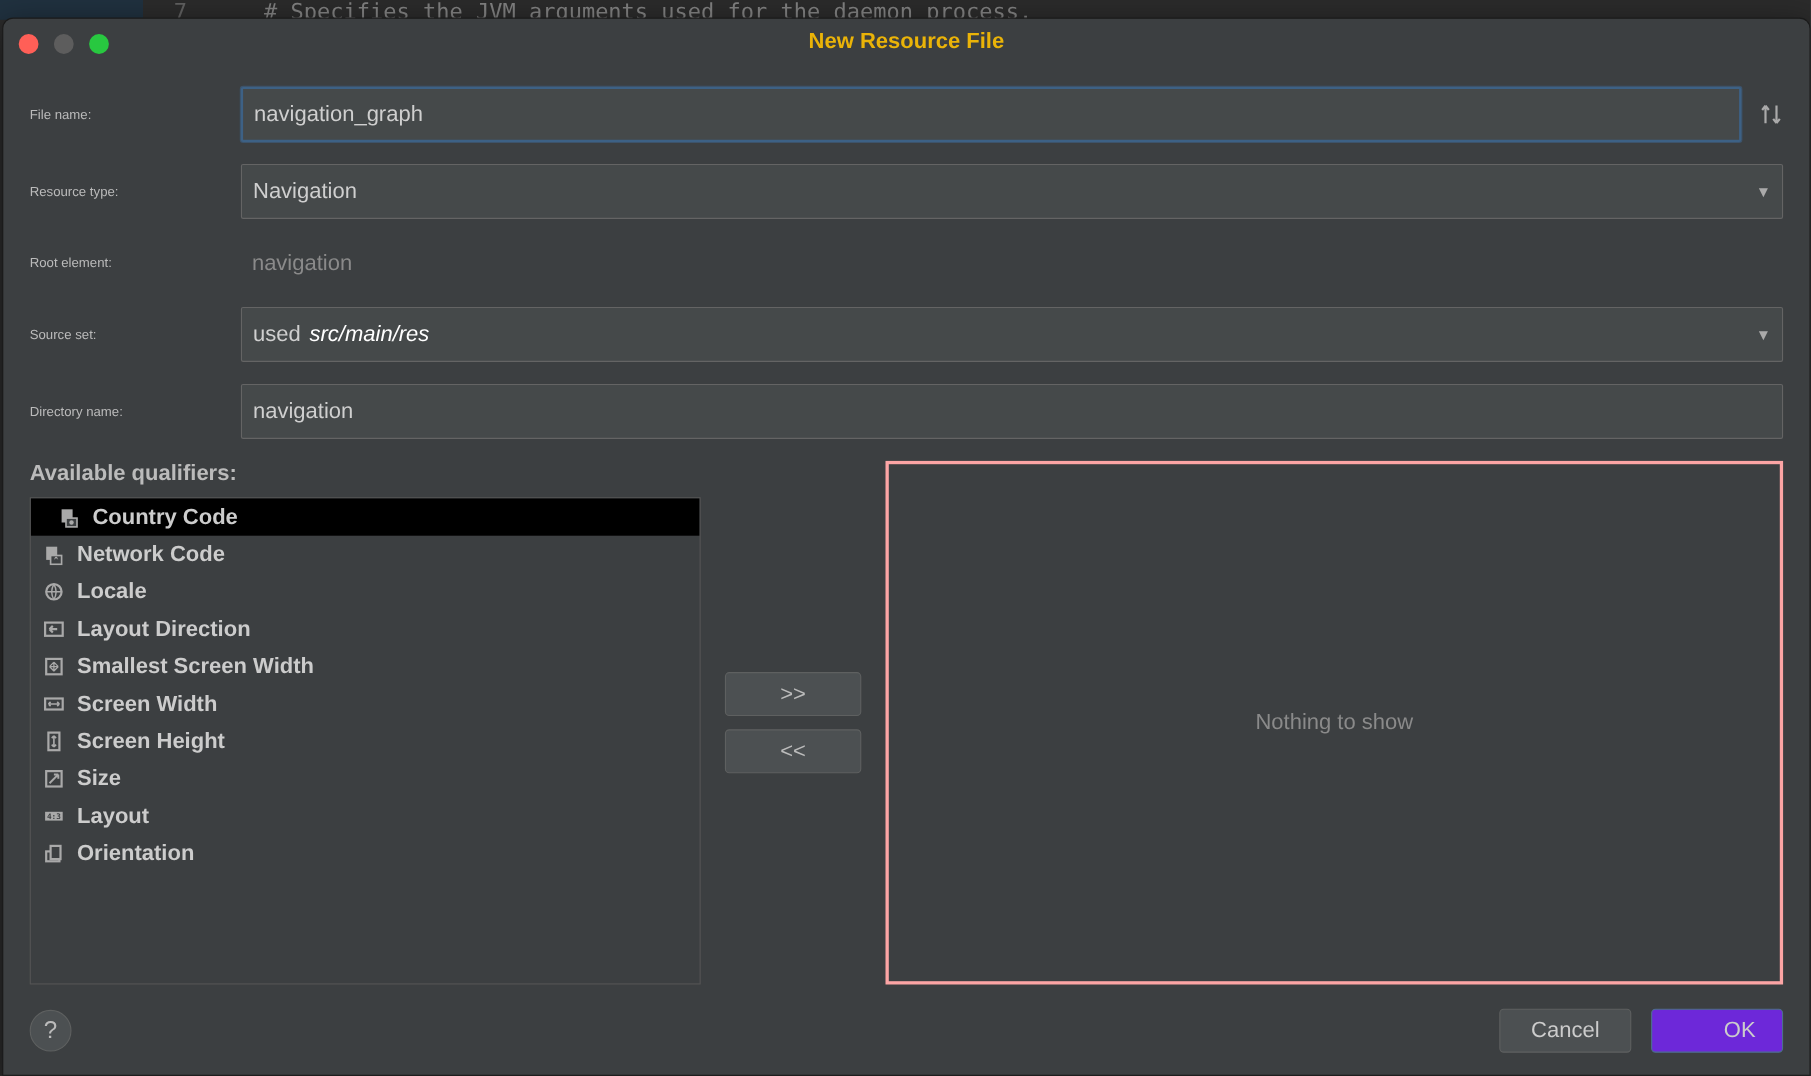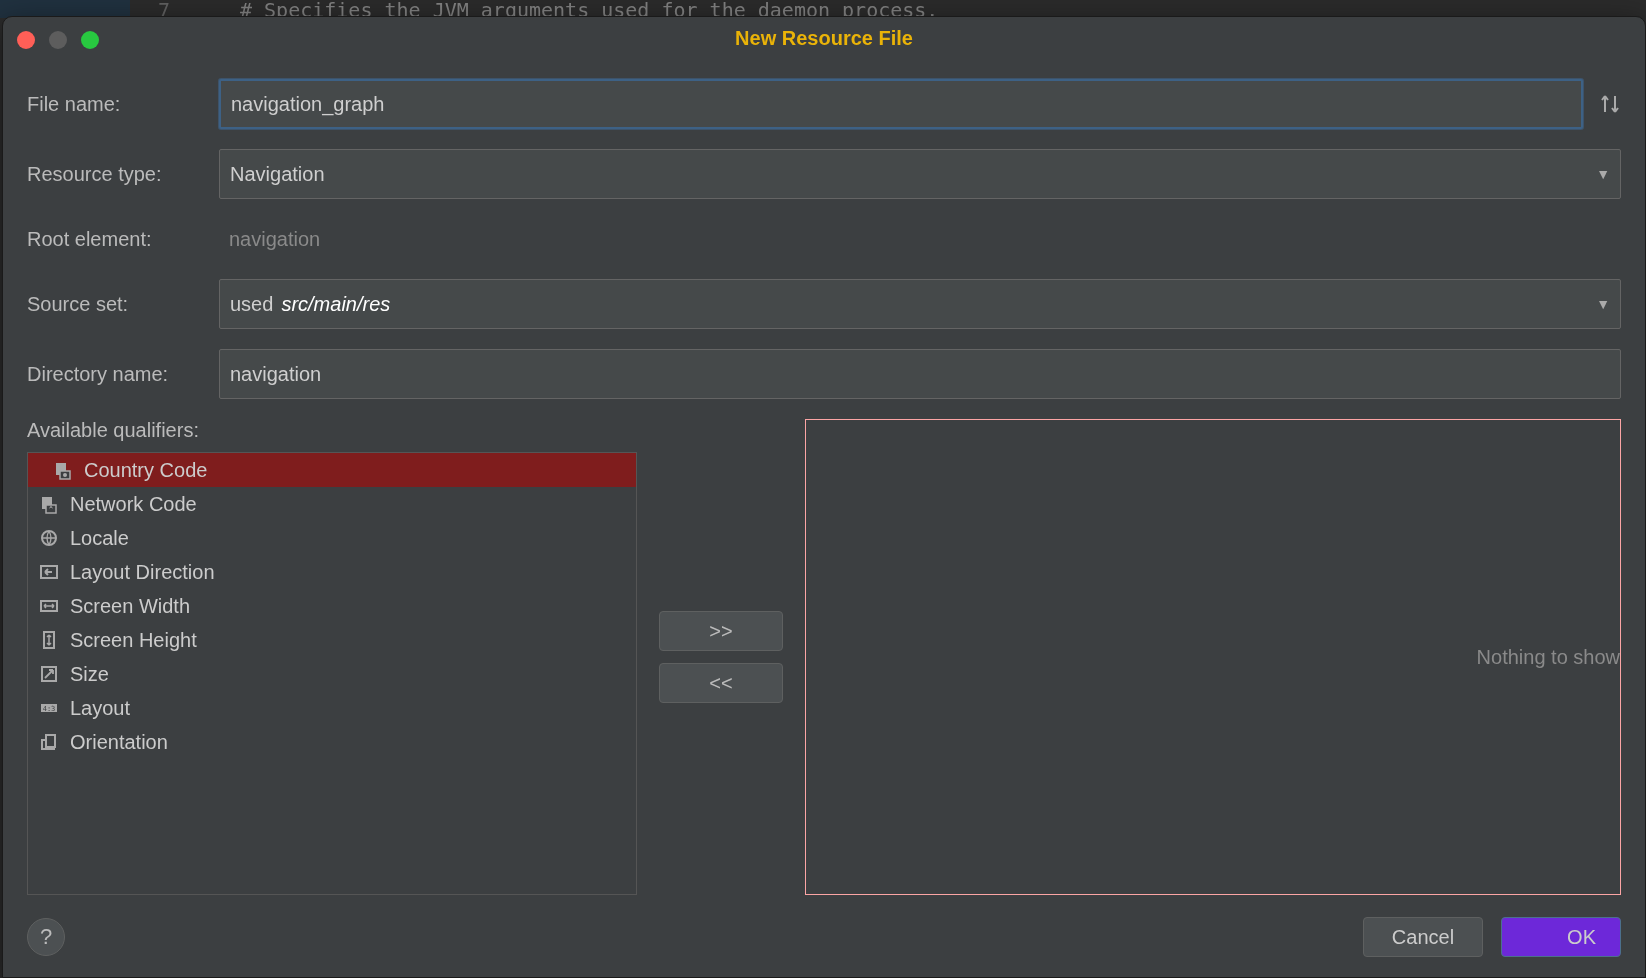--- a/index.html
+++ b/index.html
@@ -81,21 +81,21 @@
   flex-direction: column;
 }
 .form-row {
   display: flex;
   align-items: center;
   margin-bottom: 20px;
 }
 .label {
   width: 192px;
   color: #bbbbbb;
-  font-size: 20px;
+  font-size: 12px;
 }
 .field {
   flex: 1;
 }
 .text-input, .combo, .readonly-input {
   width: 100%;
   height: 50px;
   background: #45494a;
   border: 1px solid #646464;
   border-radius: 2px;
@@ -139,21 +139,21 @@
 .qualifiers {
   display: flex;
   gap: 14px;
   flex: 1;
   min-height: 0;
 }
 .qual-col {
   display: flex;
   flex-direction: column;
 }
-.qual-col.left { flex: 0 0 610px; }
+.qual-col.left { flex: 0 0 610px; font-weight: bold; }
 .qual-col.middle { flex: 0 0 140px; align-items: center; justify-content: center; gap: 12px; }
 .qual-col.right { flex: 1; }
 .qual-header {
   color: #bbbbbb;
   font-size: 20px;
   margin-bottom: 10px;
 }
 .qual-list {
   flex: 1;
   border: 1px solid #555;
@@ -164,35 +164,35 @@
   display: flex;
   align-items: center;
   gap: 10px;
   height: 34px;
   padding: 0 10px;
   font-size: 20px;
   color: #cccccc;
   cursor: pointer;
 }
 .qual-item.selected {
-  background: #7f1d1d;
+  background: #000000;
   padding-left: 24px;
 }
 .qual-item .icon {
   width: 22px; height: 22px;
   display: inline-flex; align-items: center; justify-content: center;
   color: #a9a9a9;
 }
 .chosen-box {
   flex: 1;
-  border: 1px solid #fca5a5;
+  border: 3px solid #fca5a5;
   background: #3c3f41;
   display: flex;
   align-items: center;
-  justify-content: flex-end;
+  justify-content: center;
   color: #8a8a8a;
   font-size: 20px;
 }
 .mid-btn {
   width: 124px;
   height: 40px;
   background: #4c5052;
   border: 1px solid #5e6060;
   border-radius: 4px;
   color: #bbbbbb;
@@ -342,20 +342,29 @@
                 <svg width="20" height="20" viewBox="0 0 20 20">
                   <rect x="2" y="4" width="16" height="12" fill="none" stroke="#a9a9a9" stroke-width="2"></rect>
                   <path d="M13 10 L6 10 M6 10 L9 7 M6 10 L9 13" stroke="#a9a9a9" stroke-width="2" fill="none"></path>
                 </svg>
               </span>
               <span>Layout Direction</span>
             </div>
             <div class="qual-item">
               <span class="icon">
                 <svg width="20" height="20" viewBox="0 0 20 20">
+                  <rect x="3" y="3" width="14" height="14" fill="none" stroke="#a9a9a9" stroke-width="2"></rect>
+                  <path d="M6 10 h8 M6 10 l2 -2 M6 10 l2 2 M14 10 l-2 -2 M14 10 l-2 2 M10 6 v8 M10 6 l-2 2 M10 6 l2 2 M10 14 l-2 -2 M10 14 l2 -2" stroke="#a9a9a9" stroke-width="1.2" fill="none"></path>
+                </svg>
+              </span>
+              <span>Smallest Screen Width</span>
+            </div>
+            <div class="qual-item">
+              <span class="icon">
+                <svg width="20" height="20" viewBox="0 0 20 20">
                   <rect x="2" y="5" width="16" height="10" fill="none" stroke="#a9a9a9" stroke-width="2"></rect>
                   <path d="M5 10 h10 M5 10 l2 -2 M5 10 l2 2 M15 10 l-2 -2 M15 10 l-2 2" stroke="#a9a9a9" stroke-width="1.5" fill="none"></path>
                 </svg>
               </span>
               <span>Screen Width</span>
             </div>
             <div class="qual-item">
               <span class="icon">
                 <svg width="20" height="20" viewBox="0 0 20 20">
                   <rect x="5" y="2" width="10" height="16" fill="none" stroke="#a9a9a9" stroke-width="2"></rect>

